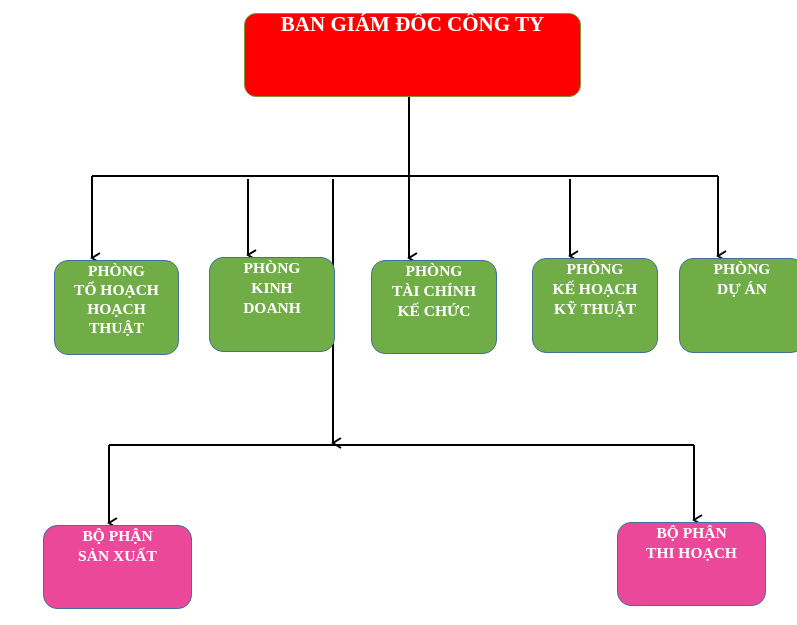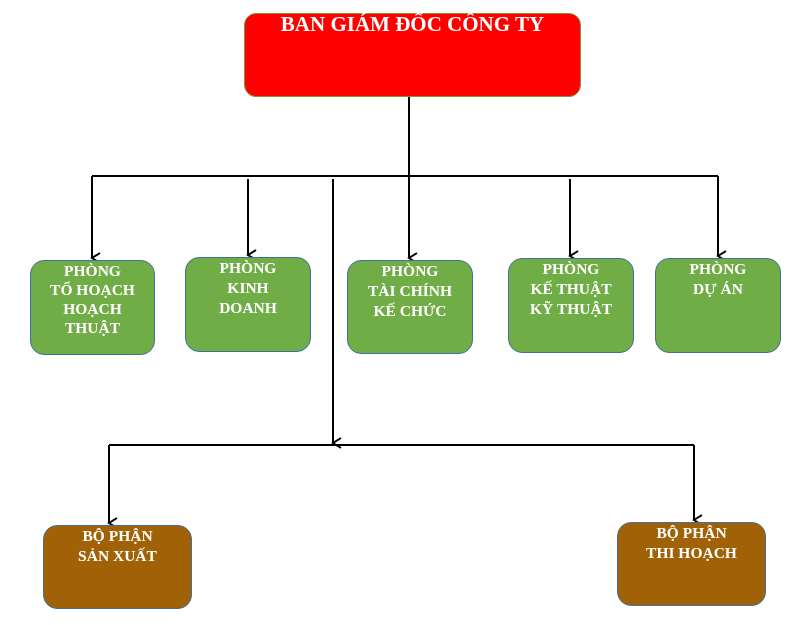--- a/index.html
+++ b/index.html
@@ -18,22 +18,22 @@
       text-align: center;
       line-height: 20px;
       font-size: 15.5px;
     }
     .box .line { display: block; white-space: nowrap; }
     .top {
       left: 244px; top: 13px; width: 337px; height: 84px;
       background: #ff0000; border: 1px solid #7a9a3c;
       font-size: 21px; border-radius: 12px;
     }
-    .green { background: #70ad47; border: 1px solid #41719c; }
-    .blue  { background: #a16207; border: 1px solid #41719c; }
+    .green { background: #70ad47; border: 1px solid #41719c; margin-left: 24px; }
+    .blue  { background: #ec4899; border: 1px solid #41719c; }
     svg.connectors { position: absolute; left: 0; top: 0; }
   </style>
 </head>
 <body>
 
 <svg class="connectors" width="797" height="625">
   <defs>
     <marker id="arrow" markerWidth="12" markerHeight="12" refX="6" refY="10" orient="auto" markerUnits="userSpaceOnUse">
       <path d="M1,2 L6,10 L11,2" fill="none" stroke="#000" stroke-width="2"></path>
     </marker>
@@ -74,21 +74,21 @@
 </div>
 
 <div class="box green" style="left:347px; top:260px; width:126px; height:94px;">
   <span class="line">PHÒNG</span>
   <span class="line">TÀI CHÍNH</span>
   <span class="line">KẾ CHỨC</span>
 </div>
 
 <div class="box green" style="left:508px; top:258px; width:126px; height:95px;">
   <span class="line">PHÒNG</span>
-  <span class="line">KẾ THUẬT</span>
+  <span class="line">KẾ HOẠCH</span>
   <span class="line">KỸ THUẬT</span>
 </div>
 
 <div class="box green" style="left:655px; top:258px; width:126px; height:95px;">
   <span class="line">PHÒNG</span>
   <span class="line">DỰ ÁN</span>
 </div>
 
 <div class="box blue" style="left:43px; top:525px; width:149px; height:84px;">
   <span class="line">BỘ PHẬN</span>

